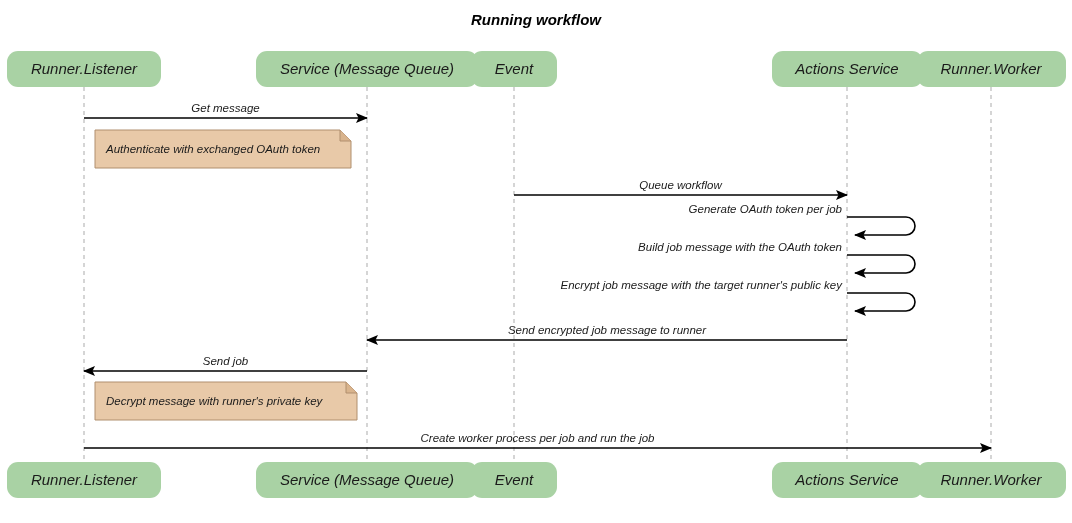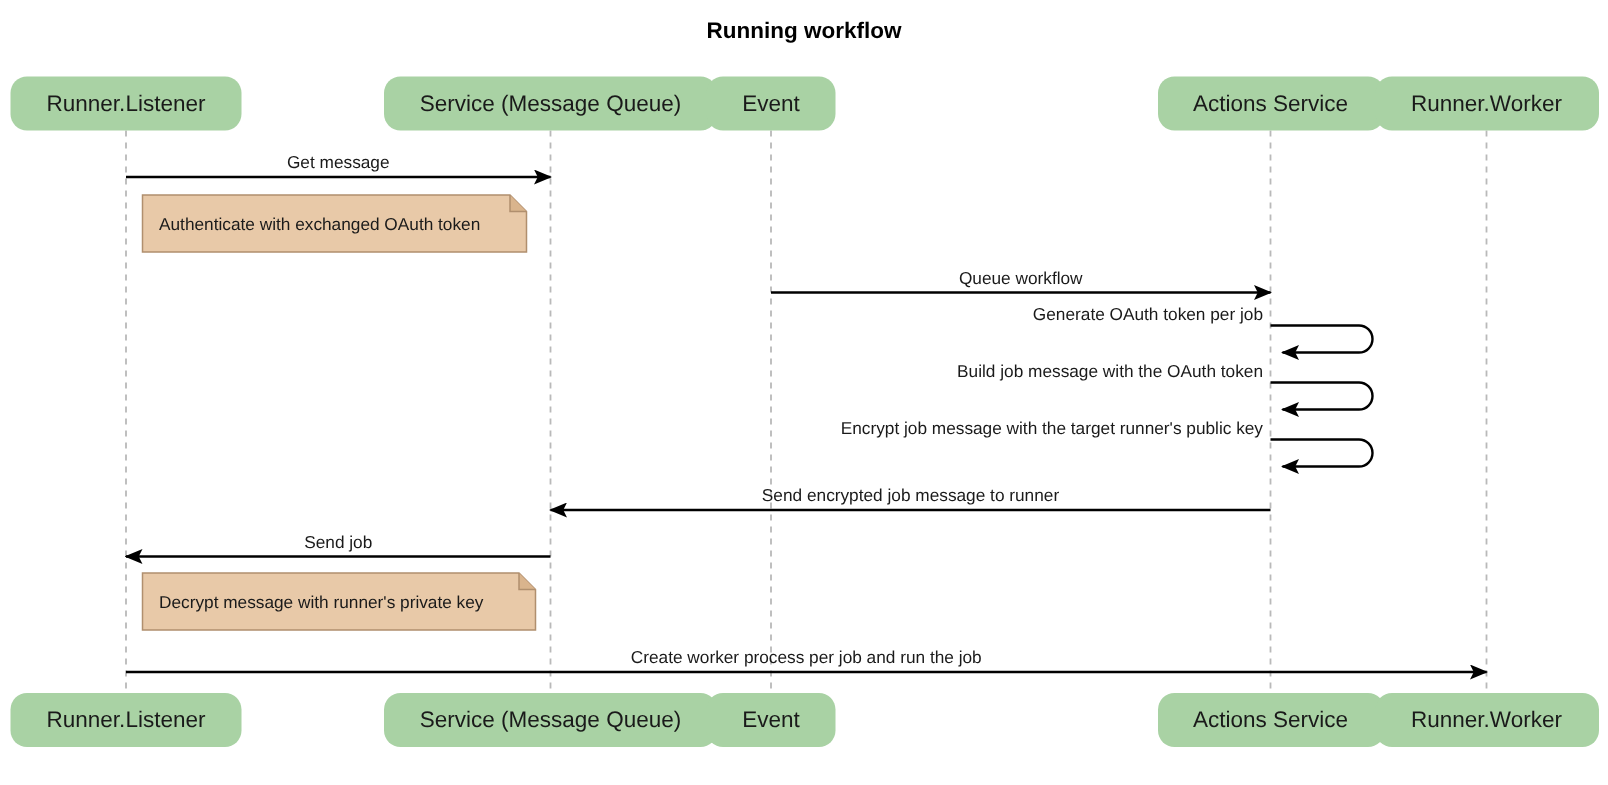--- a/index.html
+++ b/index.html
@@ -10,20 +10,21 @@
   body {
     font-family: "Liberation Sans", sans-serif;
     -webkit-font-smoothing: antialiased;
   }
   #canvas {
     position: relative;
     width: 1072px;
     height: 523px;
     background: #ffffff;
     overflow: hidden;
+    font-style: italic;
   }
   #diagram-svg {
     position: absolute;
     left: 0;
     top: 0;
     width: 1072px;
     height: 523px;
   }
   .title-text {
     font-family: "Liberation Sans", sans-serif;

